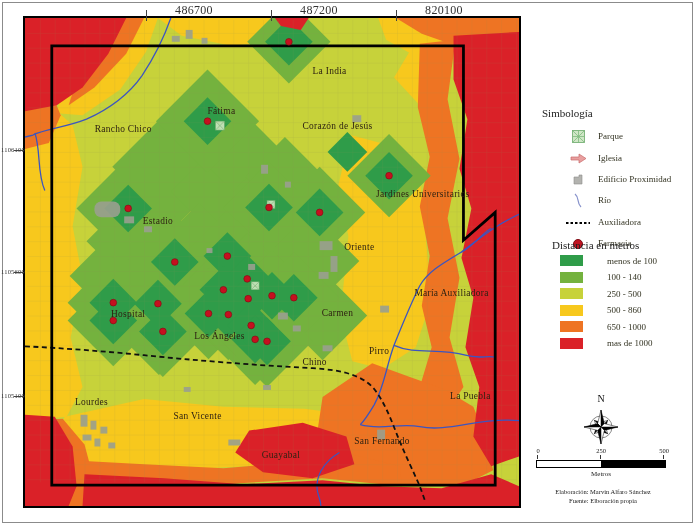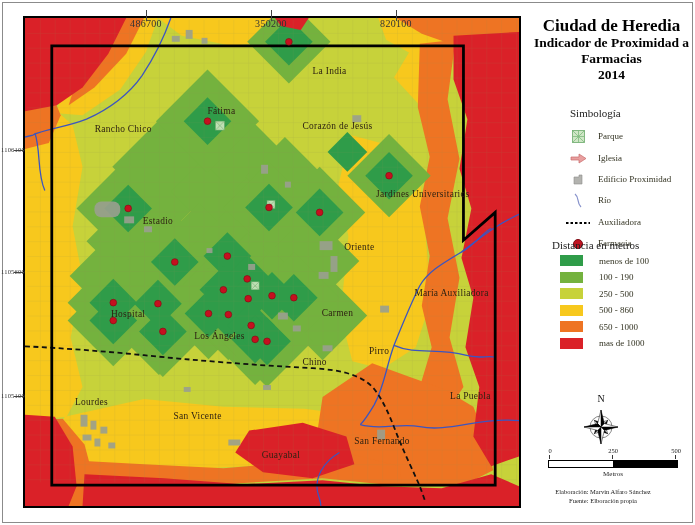--- a/index.html
+++ b/index.html
@@ -4,46 +4,46 @@
 <style>
   html,body{margin:0;padding:0;background:#e8e8e8;}
   .page{position:relative;width:695px;height:525px;background:#ffffff;font-family:"Liberation Serif",serif;overflow:hidden;}
   .outer-border{position:absolute;inset:2px;border:1px solid #8b8b8b;pointer-events:none;}
 
   
   .map-frame{position:absolute;left:23px;top:16px;width:498px;height:492px;border:2px solid #000;box-sizing:border-box;overflow:hidden;background:#22c55e;}
   .map-frame svg{display:block;width:100%;height:100%;}
 
   
-  .coord-top{position:absolute;top:18px;transform:translateX(-50%);font-size:10px;color:#333;letter-spacing:.3px;}
+  .coord-top{position:absolute;top:3px;transform:translateX(-50%);font-size:12px;color:#333;letter-spacing:.3px;margin-left:48px;}
   .tick-top{position:absolute;top:10px;width:1px;height:11px;background:#444;}
   .coord-left{position:absolute;left:1px;font-size:6.5px;color:#333;letter-spacing:.2px;}
   .tick-left{position:absolute;width:10px;height:1px;background:#444;}
 
   
   .panel{position:absolute;left:528px;top:0;width:167px;height:525px;}
   .map-title{position:absolute;left:0;top:16px;width:167px;text-align:center;font-weight:bold;color:#000;}
   .map-title .t1{font-size:17px;line-height:19px;}
   .map-title .t2{font-size:13.5px;line-height:16px;}
   .legend-heading{position:absolute;font-size:11px;color:#222;}
   .sym-row{position:absolute;left:38px;height:16px;}
   .sym-icon{position:absolute;left:0;top:0;width:24px;height:15px;display:flex;align-items:center;justify-content:center;}
   .sym-label{position:absolute;left:32px;top:2px;font-size:9px;color:#332;white-space:nowrap;}
   .dist-list{position:absolute;left:32px;top:255px;display:flex;flex-direction:column;gap:5.5px;}
   .dist-row{display:flex;align-items:center;height:11px;}
   .swatch{display:inline-block;width:23px;height:11px;}
-  .dist-label{margin-left:16px;font-size:9px;color:#332;white-space:nowrap;}
+  .dist-label{margin-left:24px;font-size:9px;color:#332;white-space:nowrap;}
   .pharm-dot{width:8px;height:8px;border-radius:50%;background:#c01422;border:1px solid #7e0b13;}
 
   
   .north-label{position:absolute;left:0;width:146px;text-align:center;top:393px;font-size:10px;color:#111;}
   .compass{position:absolute;left:50px;top:404px;}
 
   
-  .scalebar{position:absolute;left:20px;top:447px;width:130px;height:32px;font-size:6.5px;color:#222;}
+  .scalebar{position:absolute;left:8px;top:447px;width:130px;height:32px;font-size:6.5px;color:#222;}
   .sb-num{position:absolute;top:0;transform:translateX(-50%);}
   .sb-tick{position:absolute;top:8px;width:1px;height:4px;background:#333;}
   .sb-bar{position:absolute;top:13px;left:0;width:128px;height:6px;border:1px solid #000;display:flex;}
   .sb-half{height:100%;width:50%;}
   .sb-unit{position:absolute;top:23px;left:0;width:130px;text-align:center;font-size:7px;}
 
   .credits{position:absolute;left:0;top:487px;width:150px;text-align:center;font-size:6.5px;line-height:9px;color:#222;}
 
   
   .place-label{font-family:"Liberation Serif",serif;font-size:9.5px;fill:#2e2212;text-anchor:middle;letter-spacing:.3px;}
@@ -264,42 +264,36 @@
           <text x="67" y="390" class="place-label">Lourdes</text>
           <text x="174" y="404" class="place-label">San Vicente</text>
           <text x="449" y="384" class="place-label">La Puebla</text>
           <text x="360" y="430" class="place-label">San Fernando</text>
           <text x="258" y="444" class="place-label">Guayabal</text>
         </g>
     </svg>
   </div>
 
   <span class="coord-top" style="left:146px">486700</span>
-  <span class="coord-top" style="left:271px">350200</span>
+  <span class="coord-top" style="left:271px">487200</span>
   <span class="coord-top" style="left:396px">820100</span>
   <span class="tick-top" style="left:146px"></span>
   <span class="tick-top" style="left:271px"></span>
   <span class="tick-top" style="left:396px"></span>
   <span class="coord-left" style="top:146px">1106100</span>
   <span class="coord-left" style="top:268px">1105600</span>
   <span class="coord-left" style="top:392px">1105100</span>
   <span class="tick-left" style="left:14px;top:150px"></span>
   <span class="tick-left" style="left:14px;top:272px"></span>
   <span class="tick-left" style="left:14px;top:396px"></span>
 
   <div class="panel">
 
-    <div class="map-title">
-      <div class="t1">Ciudad de Heredia</div>
-      <div class="t2">Indicador de Proximidad a</div>
-      <div class="t2">Farmacias</div>
-      <div class="t2">2014</div>
-    </div>
-
-    <div class="legend-heading" style="left:42px;top:107px">Simbología</div>
+
+    <div class="legend-heading" style="left:14px;top:107px">Simbología</div>
 
     <div class="sym-row" style="top:129px">
       <span class="sym-icon">
         <svg width="13" height="13">
             <rect x="0.5" y="0.5" width="12" height="12" fill="#cfe6c6" stroke="#69a869" stroke-width="0.8"></rect>
             <path d="M0.5,6.5 H12.5 M6.5,0.5 V12.5 M0.5,0.5 L12.5,12.5 M12.5,0.5 L0.5,12.5" stroke="#7fbb7f" stroke-width="0.8"></path>
           </svg>
       </span>
       <span class="sym-label">Parque</span>
     </div>
@@ -343,21 +337,21 @@
     </div>
 
     <div class="legend-heading" style="left:24px;top:239px">Distancia en metros</div>
     <div class="dist-list" id="distance-list">
         <div class="dist-row">
           <span class="swatch" style="background: rgb(47, 156, 73);"></span>
           <span class="dist-label">menos de 100</span>
         </div>
         <div class="dist-row">
           <span class="swatch" style="background: rgb(116, 178, 62);"></span>
-          <span class="dist-label">100 - 190</span>
+          <span class="dist-label">100 - 140</span>
         </div>
         <div class="dist-row">
           <span class="swatch" style="background: rgb(199, 210, 58);"></span>
           <span class="dist-label">250 - 500</span>
         </div>
         <div class="dist-row">
           <span class="swatch" style="background: rgb(247, 200, 29);"></span>
           <span class="dist-label">500 - 860</span>
         </div>
         <div class="dist-row">

